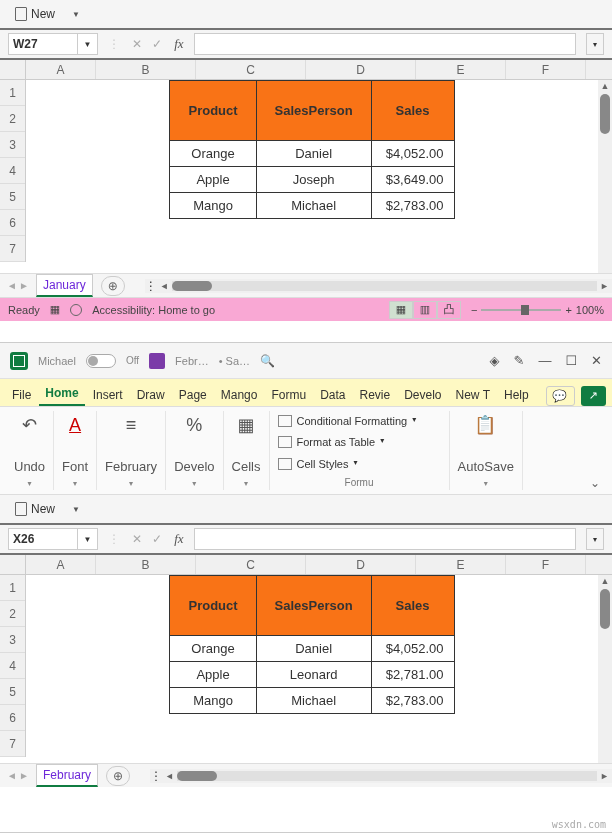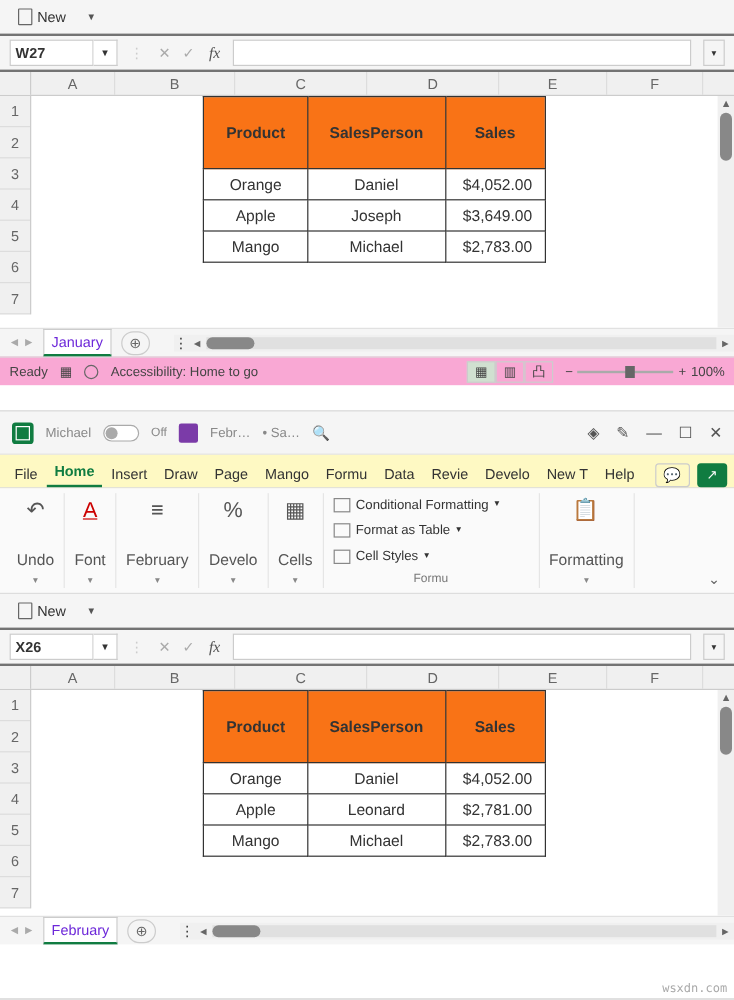--- a/index.html
+++ b/index.html
@@ -263,21 +263,21 @@
         </div>
       <div class="row">
           <div class="sico"></div>
           <span>Cell Styles</span> 
           <span style="font-size:8px">▾</span>
         </div>
       <div style="align-self:center;font-size:10px;color:#777">Formu</div>
     </div>
     <div class="rgroup">
         <div class="ico">📋</div>
-        <div class="lbl">Formatting</div>
+        <div class="lbl">AutoSave</div>
         <div class="sub">▾</div>
       </div>
     <div class="collapse">⌄</div>
   </div>
   <div class="bar">
     <div class="newbtn">
       <span class="doc-icon"></span>
       <span>New</span>
     </div>
     <span class="dd-arrow">▼</span>

